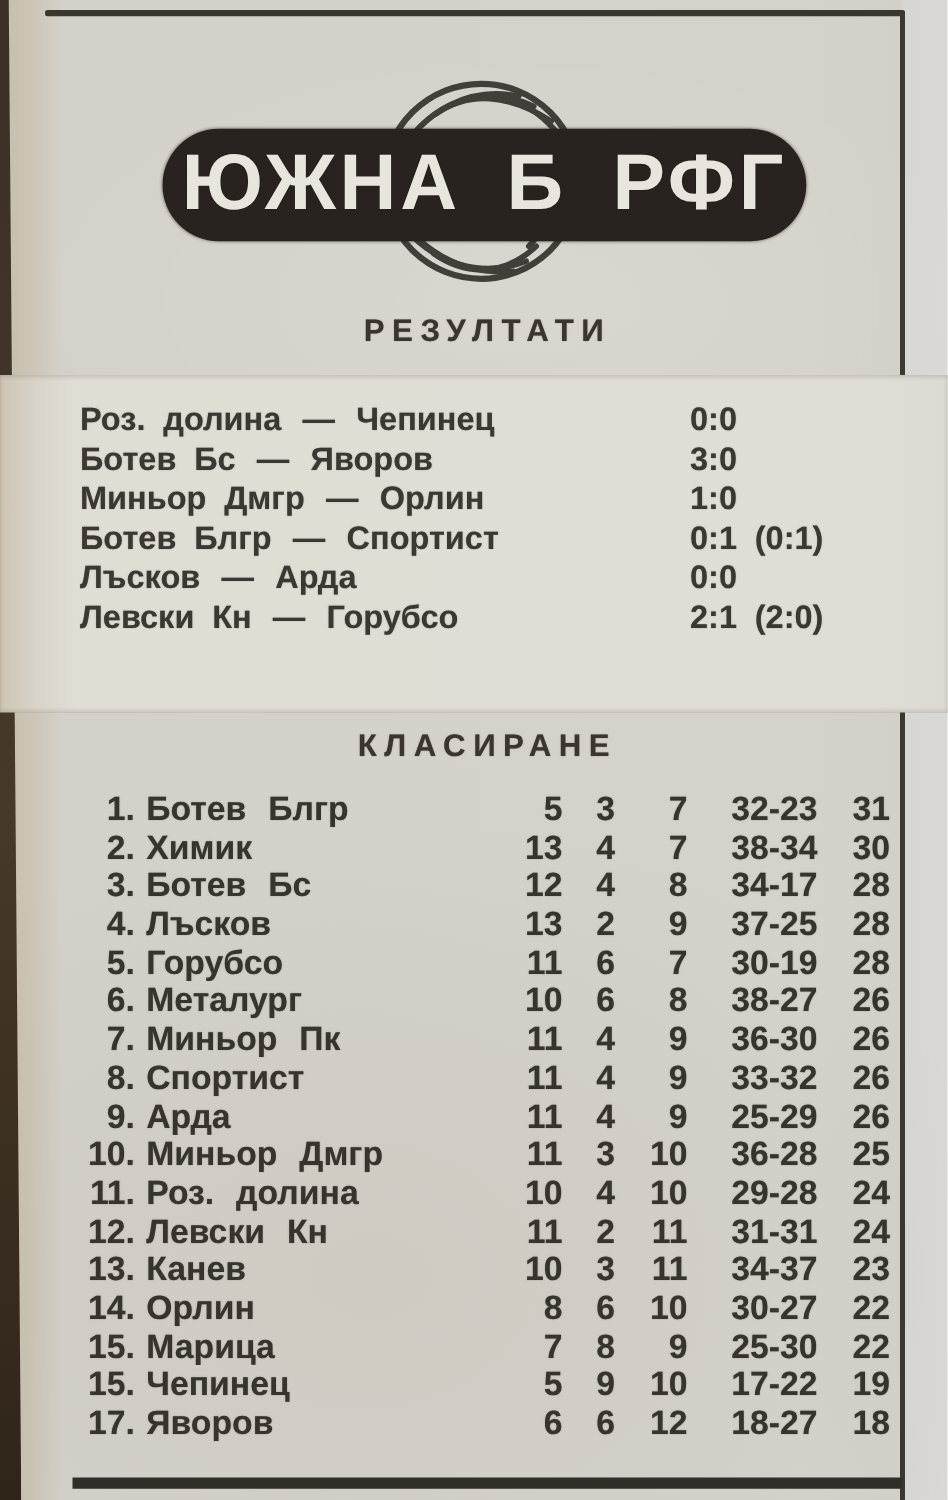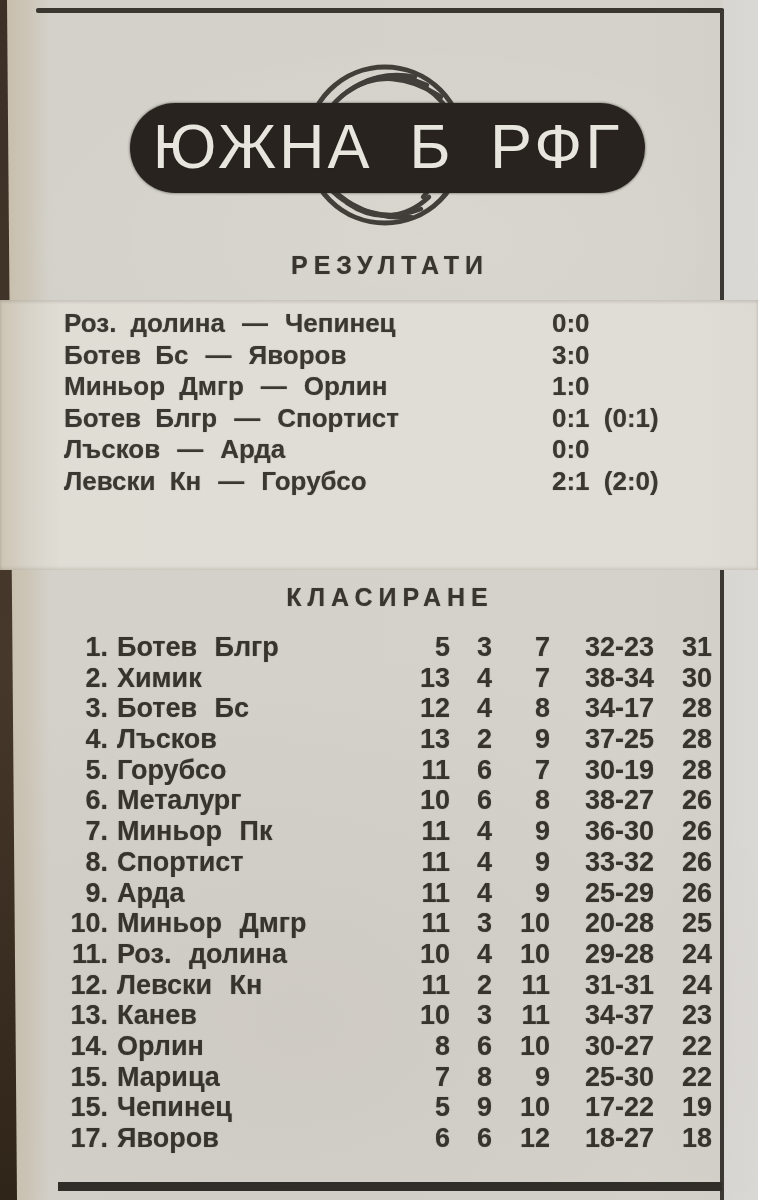--- a/index.html
+++ b/index.html
@@ -29,38 +29,38 @@
   
   .masthead{position:absolute;left:0;top:0;width:758px;height:250px;}
   .ball{position:absolute;left:303px;top:63px;width:164px;height:164px;z-index:1;opacity:.88;}
   .banner{
     position:absolute;left:130px;top:103px;width:515px;height:90px;z-index:2;
     background:#28231f;border-radius:46px;
     display:flex;align-items:center;justify-content:center;
     box-shadow:0 0 2px 1px rgba(40,35,31,.35);
   }
   .banner-title{
-    color:#e8e5de;font-size:63px;font-weight:normal;letter-spacing:3px;word-spacing:16px;
+    color:#e8e5de;font-size:63px;font-weight:bold;letter-spacing:3px;word-spacing:16px;
     text-shadow:0 0 1px rgba(0,0,0,.4);white-space:nowrap;line-height:1;padding-bottom:4px;
   }
 
   .section-heading{
     position:absolute;left:0;width:780px;text-align:center;
     font-size:25px;font-weight:bold;letter-spacing:6px;color:#3a362f;
     text-shadow:0 0 1px rgba(58,54,47,.55);
   }
   .h-results{top:251px;}
   .h-standings{top:583px;}
 
   
   .results-strip{
     position:absolute;left:0;top:300px;width:758px;height:270px;
     background:linear-gradient(90deg,#cdc5b4 0px,#d8d4ca 30px,#e0ddd5 60px,#e0ddd6 690px,#dddad3 758px);
     box-shadow:inset 0 2px 3px rgba(90,80,65,.18), inset 0 -2px 3px rgba(90,80,65,.14);
-    padding-top:8px;box-sizing:border-box;
+    padding-top:20px;box-sizing:border-box;
   }
   .result-row{
     position:relative;height:31.5px;line-height:31.5px;padding-left:64px;
     font-size:26px;font-weight:bold;color:#3b3731;white-space:nowrap;
     text-shadow:0 0 1px rgba(59,55,49,.5);word-spacing:7px;
   }
   .result-row .dash{margin:0 17px;}
   .result-row .score{position:absolute;left:552px;top:0;}
 
   
@@ -199,21 +199,21 @@
       <span class="num lost">9</span>
       <span class="num goals">25-29</span>
       <span class="num pts">26</span>
     </div>
     <div class="standing-row">
       <span class="rank">10.</span>
       <span class="team">Миньор Дмгр</span>
       <span class="num won">11</span>
       <span class="num drawn">3</span>
       <span class="num lost">10</span>
-      <span class="num goals">20-28</span>
+      <span class="num goals">36-28</span>
       <span class="num pts">25</span>
     </div>
     <div class="standing-row">
       <span class="rank">11.</span>
       <span class="team">Роз. долина</span>
       <span class="num won">10</span>
       <span class="num drawn">4</span>
       <span class="num lost">10</span>
       <span class="num goals">29-28</span>
       <span class="num pts">24</span>

